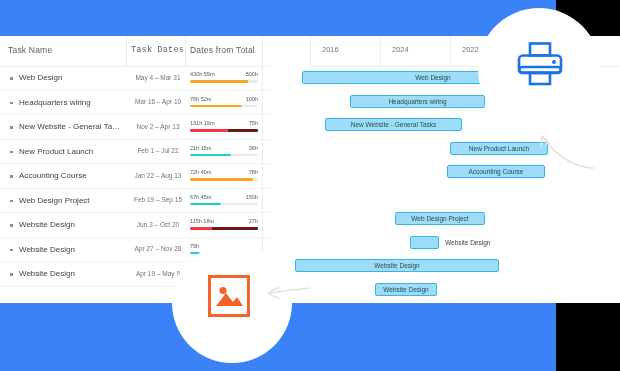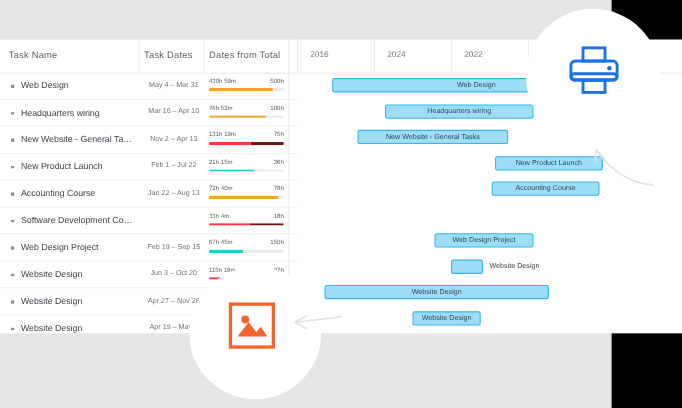--- a/index.html
+++ b/index.html
@@ -1,27 +1,27 @@
 <!DOCTYPE html>
 <html><head>
 <meta charset="utf-8">
 <style>
   html,body{margin:0;padding:0;background:#000;}
   body{width:620px;height:371px;overflow:hidden;font-family:"Liberation Sans",sans-serif;}
-  .stage{position:relative;width:556px;height:371px;background:#e5e5e5;}
+  .stage{position:relative;width:556px;height:371px;background:#3b82f6;}
 
   
   .card{position:absolute;left:0;top:36px;width:620px;height:267px;background:#fff;overflow:hidden;}
 
   
   .table{position:absolute;left:0;top:0;width:270px;height:267px;}
   .thead{position:relative;height:30px;border-bottom:1px solid #ececec;}
   .th{position:absolute;top:9px;font-size:8.5px;color:#5b6069;letter-spacing:.2px;}
   .th-name{left:8px;}
-  .th-dates{left:131px;}
+  .th-dates{left:131px;font-family:Liberation Mono, monospace;}
   .th-worked{left:190px;}
   .vdiv{position:absolute;top:0;width:1px;background:#ececec;}
 
   .rows{position:absolute;left:0;top:30px;width:270px;}
   .row{position:relative;height:23.5px;border-bottom:1px solid #f1f1f1;}
   .bullet{position:absolute;left:10px;top:11px;width:2.5px;height:2.5px;background:#8a8f98;}
   .tname{position:absolute;left:19px;top:7px;font-size:8px;color:#3d4148;white-space:nowrap;
          max-width:104px;overflow:hidden;text-overflow:ellipsis;}
   .tdate{position:absolute;left:131px;top:7.5px;width:54px;text-align:center;font-size:6.5px;color:#6e737c;white-space:nowrap;}
 
@@ -29,21 +29,21 @@
   .prog{position:absolute;left:190px;top:5px;width:68px;}
   .prog-top{position:relative;height:8px;}
   .prog-used{position:absolute;left:0;top:0;font-size:5.5px;color:#55595f;white-space:nowrap;}
   .prog-total{position:absolute;right:0;top:0;font-size:5.5px;color:#55595f;white-space:nowrap;}
   .prog-track{position:relative;margin-top:1px;height:2.6px;background:#ebebeb;border-radius:1px;overflow:hidden;}
   .prog-fill{position:absolute;left:0;top:0;height:100%;border-radius:1px;}
   .prog-over{position:absolute;top:0;height:100%;}
 
   
   .gantt{position:absolute;left:270px;top:0;width:350px;height:267px;background:#fff;}
-  .ghead{position:relative;height:30px;border-bottom:1px solid #ececec;}
+  .ghead{position:relative;height:30px;border-bottom:1px solid #ececec;margin-left:40px;}
   .yr{position:absolute;top:9px;font-size:7.5px;color:#70757e;}
   .gv{position:absolute;top:0;width:1px;background:#ececec;}
   .gbody{position:absolute;left:0;top:30px;width:350px;height:237px;}
   .grow{position:relative;height:23.5px;}
   .bar{position:absolute;top:5px;height:13px;background:#9dddf7;border:1px solid #34b6e8;
        border-radius:2px;box-sizing:border-box;}
   .bar span{display:block;text-align:center;font-size:6.5px;color:#2a4a57;line-height:11px;white-space:nowrap;}
   .barlbl{position:absolute;top:8px;font-size:6.5px;color:#3d4148;white-space:nowrap;}
 
   
@@ -135,35 +135,20 @@
             <div class="bullet"></div>
             <div class="tname">Accounting Course</div>
             <div class="tdate">Jan 22 – Aug 13</div>
             <div class="prog">
               <div class="prog-top">
                 <div class="prog-used">72h 40m</div>
                 <div class="prog-total">78h</div>
               </div>
               <div class="prog-track">
                 <div class="prog-fill" style="width: 93%; background: rgb(245, 166, 35);"></div>
-              </div>
-            </div>
-          </div>
-          <div class="row">
-            <div class="bullet"></div>
-            <div class="tname">Software Development Cou…</div>
-            <div class="tdate"></div>
-            <div class="prog">
-              <div class="prog-top">
-                <div class="prog-used">33h 4m</div>
-                <div class="prog-total">18h</div>
-              </div>
-              <div class="prog-track">
-                <div class="prog-fill" style="width: 55%; background: rgb(251, 54, 64);"></div>
-                <div class="prog-over" style="left: 55%; width: 45%; background: rgb(107, 23, 20);"></div>
               </div>
             </div>
           </div>
           <div class="row">
             <div class="bullet"></div>
             <div class="tname">Web Design Project</div>
             <div class="tdate">Feb 19 – Sep 15</div>
             <div class="prog">
               <div class="prog-top">
                 <div class="prog-used">67h 45m</div>

